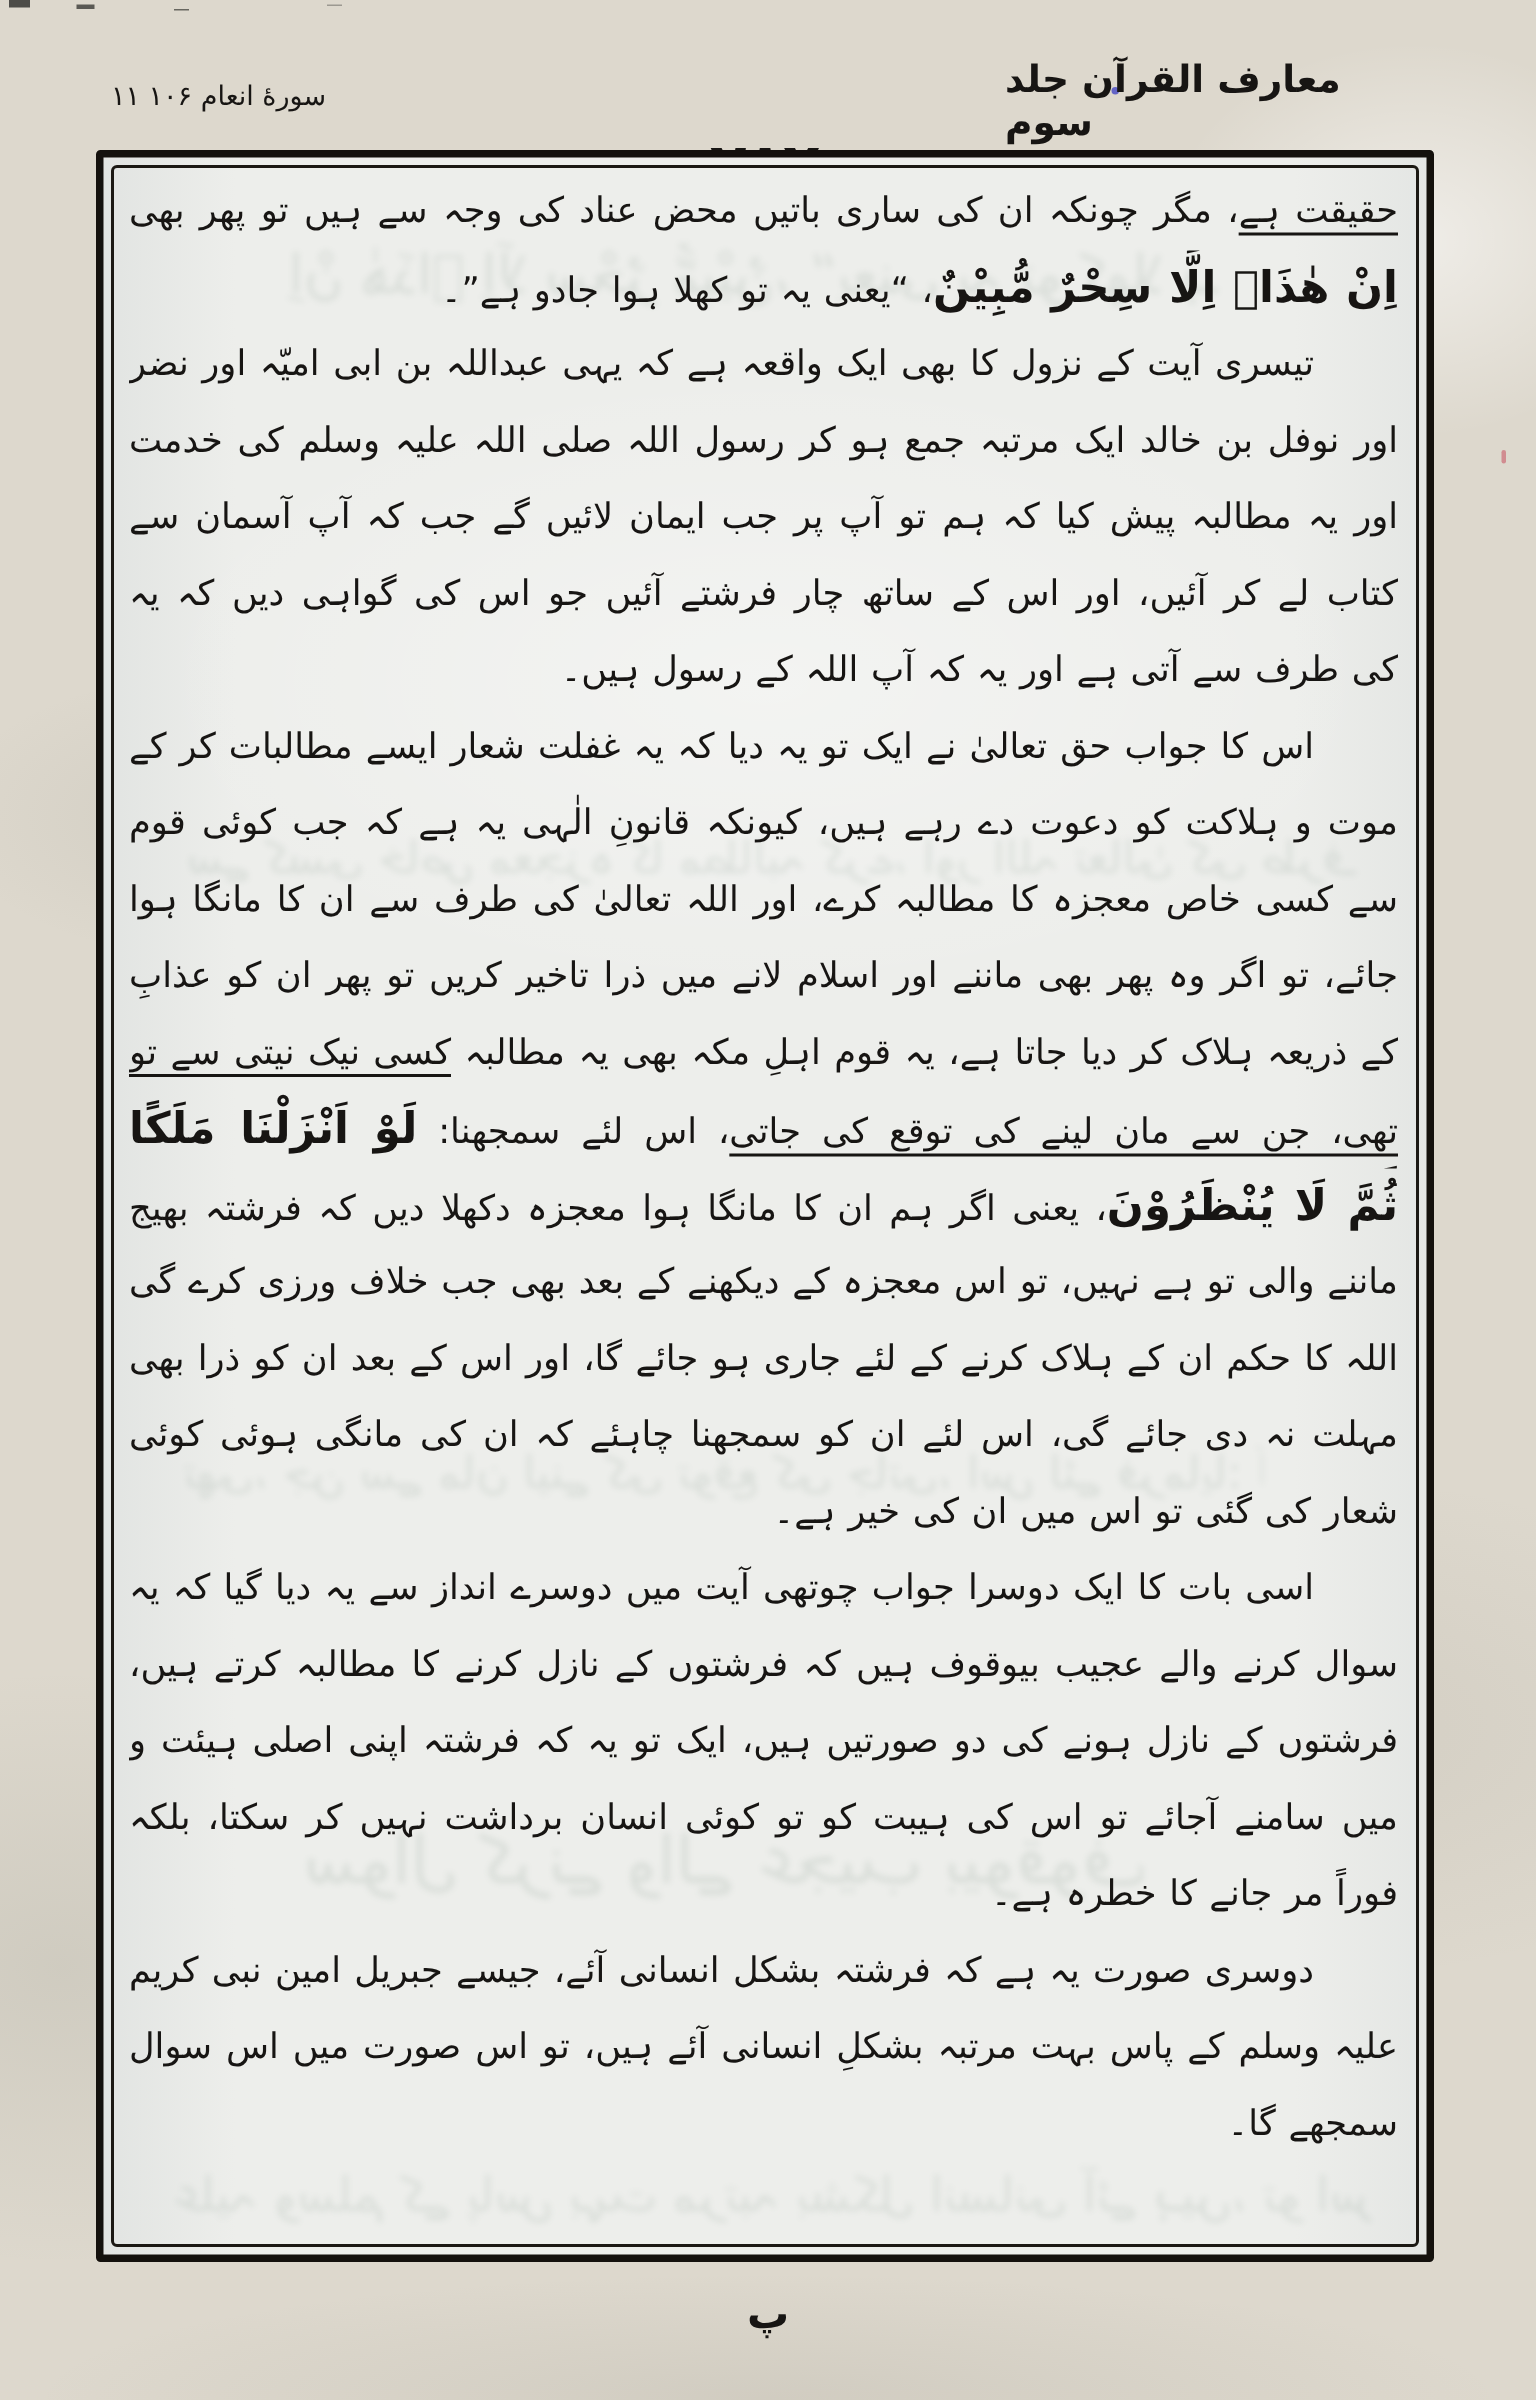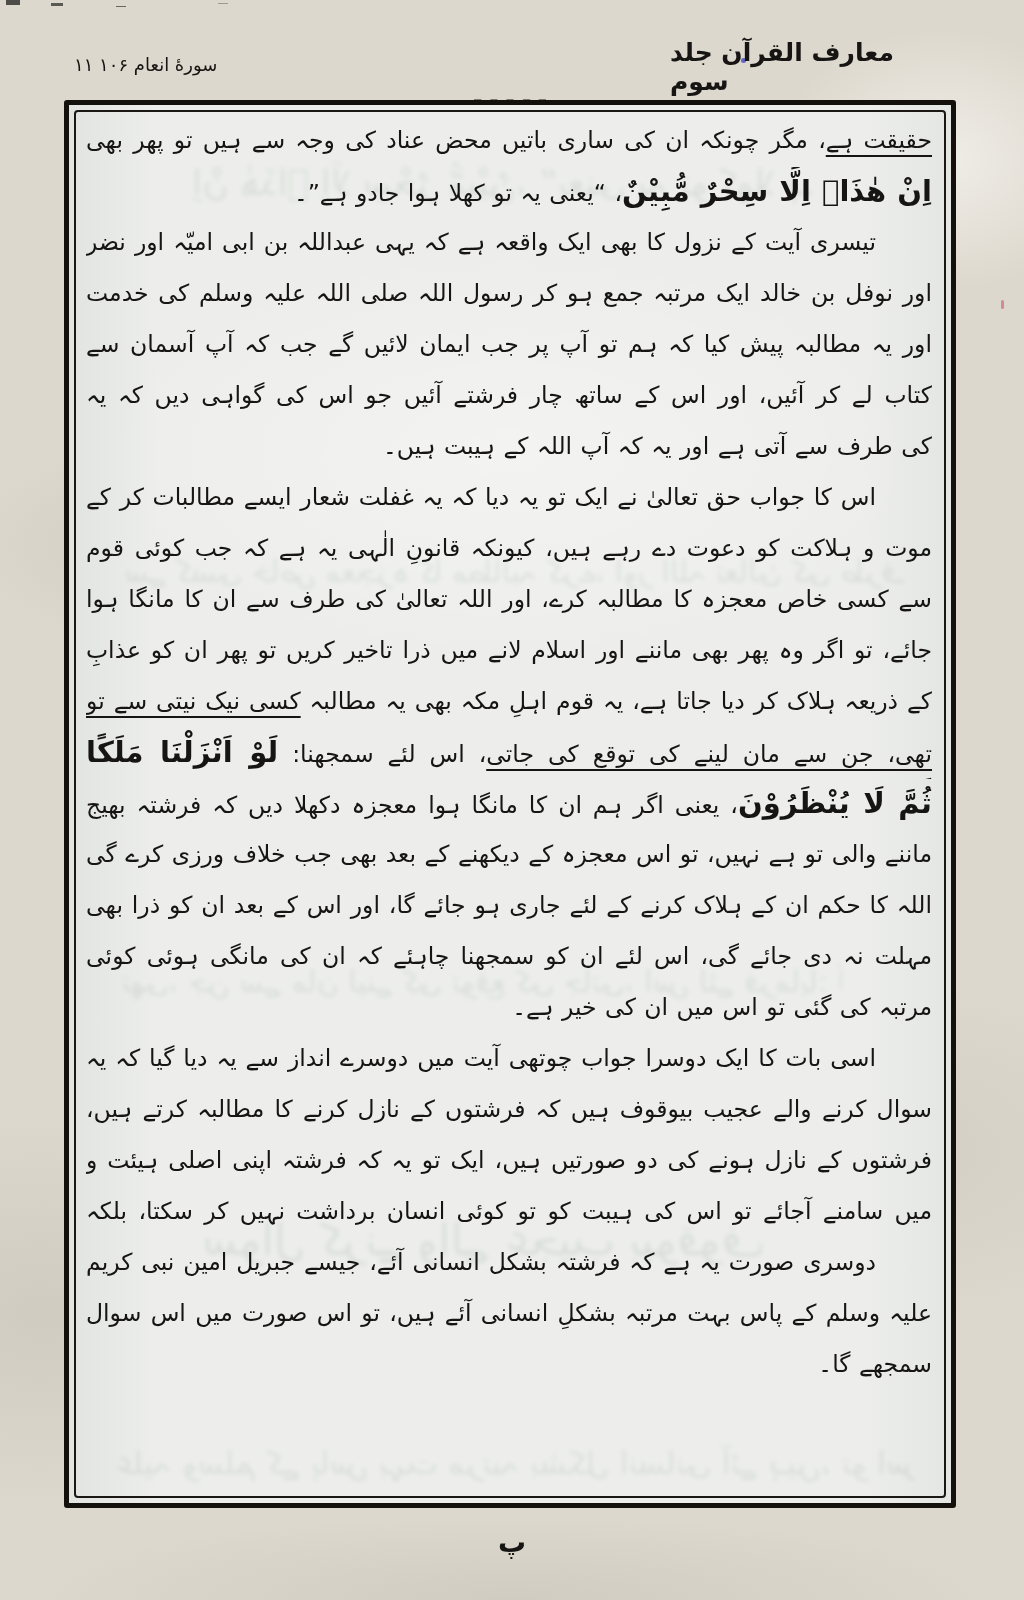--- a/index.html
+++ b/index.html
@@ -82,36 +82,37 @@
       <div class="ghost g3">تھی، جن سے مان لینے کی توقع کی جاتی، اس لئے فرمایا: لَوْ اَنْزَلْنَا مَلَكًا لَّقُضِيَ الْاَمْرُ</div>
       <div class="ghost g4">سوال کرنے والے عجیب بیوقوف ہیں کہ فرشتوں کے نازل کرنے کا مطالبہ کرتے ہیں، کیونکہ</div>
       <div class="ghost g5">علیہ وسلم کے پاس بہت مرتبہ بشکلِ انسانی آئے ہیں، تو اس صورت میں اس سوال کرنیوالے</div>
       <div class="lines">
           <div class="line"><span class="seg-u">حقیقت ہے</span><span>، مگر چونکہ ان کی ساری باتیں محض عناد کی وجہ سے ہیں تو پھر بھی یہی کہیں گے کہ</span></div>
           <div class="line short"><span class="seg-ar">اِنْ هٰذَاۤ اِلَّا سِحْرٌ مُّبِيْنٌ</span><span>، “یعنی یہ تو کھلا ہوا جادو ہے”۔</span></div>
           <div class="line indent"><span>تیسری آیت کے نزول کا بھی ایک واقعہ ہے کہ یہی عبداللہ بن ابی امیّہ اور نضر بن حارث</span></div>
           <div class="line"><span>اور نوفل بن خالد ایک مرتبہ جمع ہو کر رسول اللہ صلی اللہ علیہ وسلم کی خدمت میں حاضر ہوئے</span></div>
           <div class="line"><span>اور یہ مطالبہ پیش کیا کہ ہم تو آپ پر جب ایمان لائیں گے جب کہ آپ آسمان سے ایک</span></div>
           <div class="line"><span>کتاب لے کر آئیں، اور اس کے ساتھ چار فرشتے آئیں جو اس کی گواہی دیں کہ یہ کتاب اللہ ہی</span></div>
-          <div class="line short"><span>کی طرف سے آتی ہے اور یہ کہ آپ اللہ کے ہیبت ہیں۔</span></div>
+          <div class="line short"><span>کی طرف سے آتی ہے اور یہ کہ آپ اللہ کے رسول ہیں۔</span></div>
           <div class="line indent"><span>اس کا جواب حق تعالیٰ نے ایک تو یہ دیا کہ یہ غفلت شعار ایسے مطالبات کر کے اپنی</span></div>
           <div class="line"><span>موت و ہلاکت کو دعوت دے رہے ہیں، کیونکہ قانونِ الٰہی یہ ہے کہ جب کوئی قوم کسی پیغمبر</span></div>
           <div class="line"><span>سے کسی خاص معجزہ کا مطالبہ کرے، اور اللہ تعالیٰ کی طرف سے ان کا مانگا ہوا معجزہ دکھلا دیا</span></div>
           <div class="line"><span>جائے، تو اگر وہ پھر بھی ماننے اور اسلام لانے میں ذرا تاخیر کریں تو پھر ان کو عذابِ عام</span></div>
           <div class="line"><span>کے ذریعہ ہلاک کر دیا جاتا ہے، یہ قوم اہلِ مکہ بھی یہ مطالبہ </span><span class="seg-u">کسی نیک نیتی سے تو کر نہ رہی</span></div>
           <div class="line"><span class="seg-u">تھی، جن سے مان لینے کی توقع کی جاتی</span><span>، اس لئے سمجھنا: </span><span class="seg-ar">لَوْ اَنْزَلْنَا مَلَكًا لَّقُضِيَ الْاَمْرُ</span></div>
           <div class="line"><span class="seg-ar">ثُمَّ لَا يُنْظَرُوْنَ</span><span>، یعنی اگر ہم ان کا مانگا ہوا معجزہ دکھلا دیں کہ فرشتہ بھیج دیں اور یہ قوم</span></div>
           <div class="line"><span>ماننے والی تو ہے نہیں، تو اس معجزہ کے دیکھنے کے بعد بھی جب خلاف ورزی کرے گی تو</span></div>
           <div class="line"><span>اللہ کا حکم ان کے ہلاک کرنے کے لئے جاری ہو جائے گا، اور اس کے بعد ان کو ذرا بھی</span></div>
           <div class="line"><span>مہلت نہ دی جائے گی، اس لئے ان کو سمجھنا چاہئے کہ ان کی مانگی ہوئی کوئی نشانی اگر ظاہر</span></div>
-          <div class="line short"><span>مرتبہ کی گئی تو اس میں ان کی خیر ہے۔</span></div>
+          <div class="line short"><span>شعار کی گئی تو اس میں ان کی خیر ہے۔</span></div>
           <div class="line indent"><span>اسی بات کا ایک دوسرا جواب چوتھی آیت میں دوسرے انداز سے یہ دیا گیا کہ یہ</span></div>
           <div class="line"><span>سوال کرنے والے عجیب بیوقوف ہیں کہ فرشتوں کے نازل کرنے کا مطالبہ کرتے ہیں، کیونکہ</span></div>
           <div class="line"><span>فرشتوں کے نازل ہونے کی دو صورتیں ہیں، ایک تو یہ کہ فرشتہ اپنی اصلی ہیئت و صورت</span></div>
           <div class="line"><span>میں سامنے آجائے تو اس کی ہیبت کو تو کوئی انسان برداشت نہیں کر سکتا، بلکہ ہول کھا کر</span></div>
+          <div class="line short"><span>فوراً مر جانے کا خطرہ ہے۔</span></div>
           <div class="line indent"><span>دوسری صورت یہ ہے کہ فرشتہ بشکل انسانی آئے، جیسے جبریل امین نبی کریم صلی اللہ</span></div>
           <div class="line"><span>علیہ وسلم کے پاس بہت مرتبہ بشکلِ انسانی آئے ہیں، تو اس صورت میں اس سوال کرنیوالے</span></div>
           <div class="line short"><span>سمجھے گا۔</span></div>
         </div>
     </div>
   </div>
 </div>
 
 <div class="catchword">پ</div>
 

